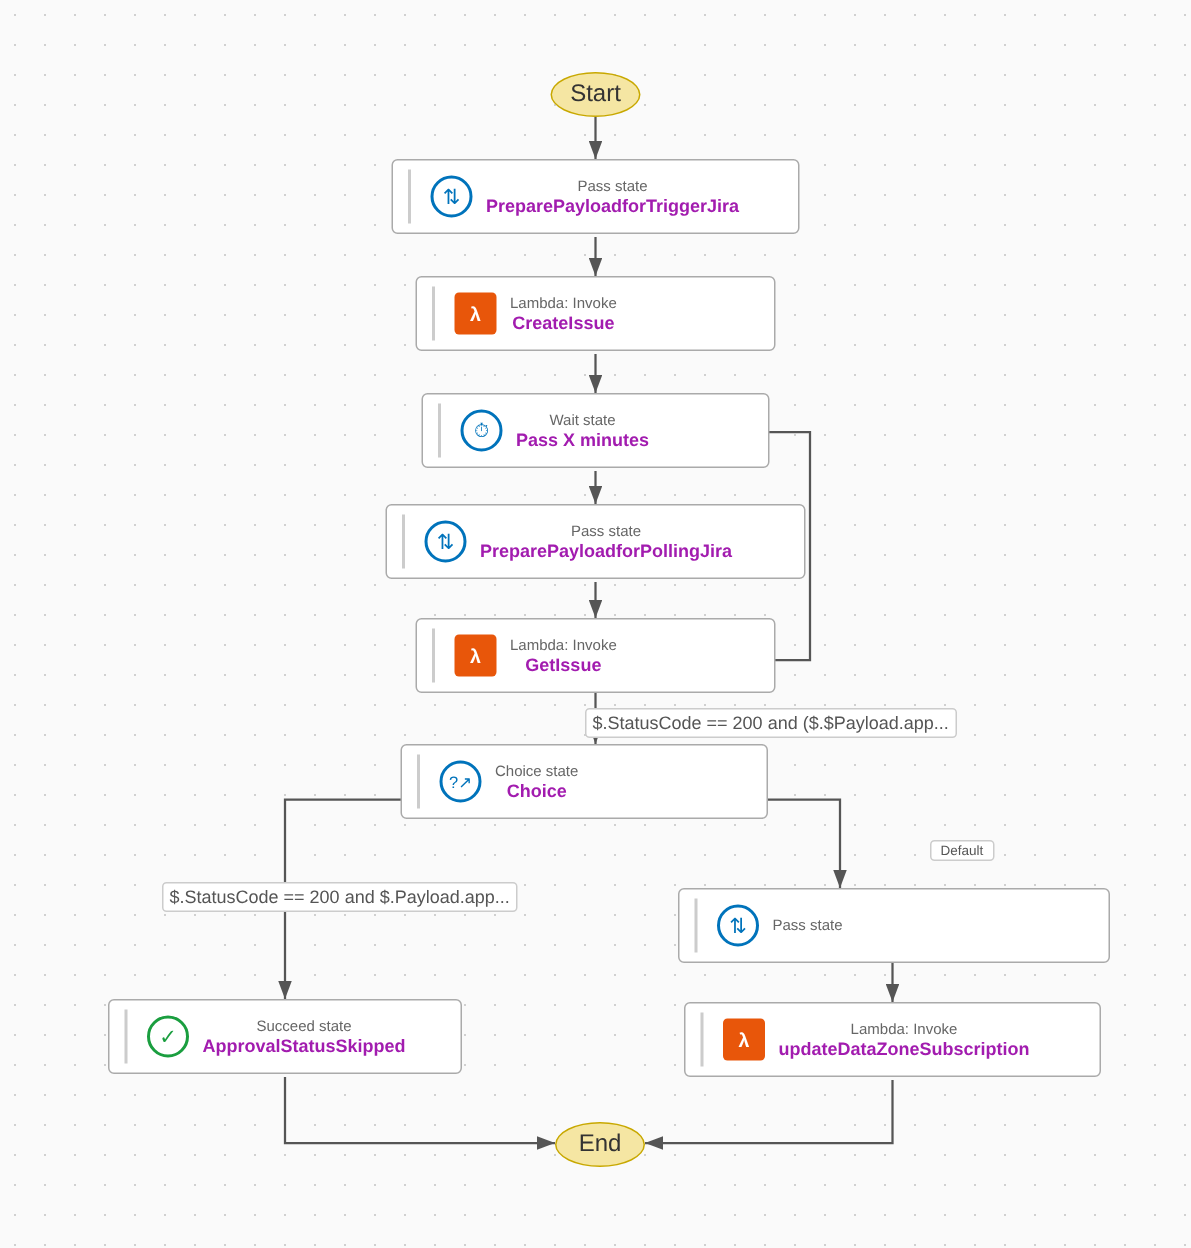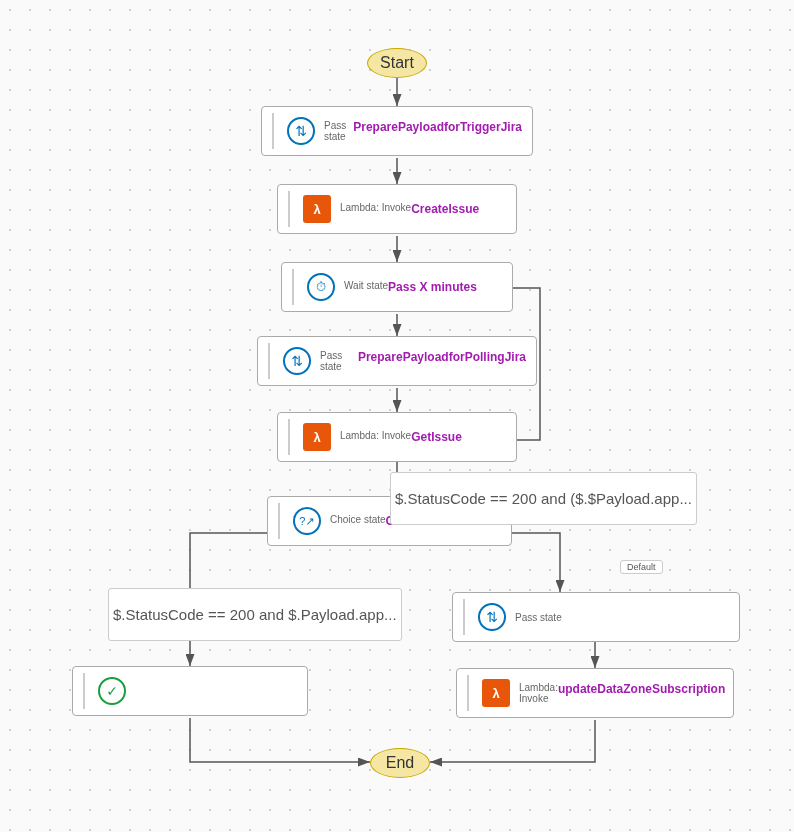--- a/index.html
+++ b/index.html
@@ -65,21 +65,22 @@
     .rect-node .icon-area {
       width: 30px;
       height: 30px;
       display: flex;
       align-items: center;
       justify-content: center;
       flex-shrink: 0;
     }
     .rect-node .text-area {
       display: flex;
-      flex-direction: row;
+      flex-direction: column;
+      align-items: center;
     }
     .rect-node .state-type {
       font-size: 10px;
       color: #666;
     }
     .rect-node .state-name {
       font-size: 12px;
       font-weight: 600;
       color: #a21caf;
     }
@@ -142,23 +143,23 @@
       align-items: center;
       justify-content: center;
       color: #1a9e3f;
       font-size: 14px;
     }
     .edge-label {
       position: absolute;
       background: #fff;
       border: 1px solid #ccc;
       border-radius: 3px;
-      font-size: 15px;
+      font-size: 12px;
       color: #555;
-      padding: 17px 4px;
+      padding: 2px 4px;
       z-index: 3;
       white-space: nowrap;
     }
     .default-label {
       position: absolute;
       background: #fff;
       border: 1px solid #ccc;
       border-radius: 3px;
       font-size: 9px;
       color: #555;
@@ -287,20 +288,24 @@
     <div class="text-area">
       <span class="state-type">Pass state</span>
     </div>
   </div>
 
   <div class="node rect-node" style="left:72px; top:666px; width:236px;">
     <div class="divider"></div>
     <div class="icon-area">
       <div class="succeed-icon">✓</div>
     </div>
+    <div class="text-area">
+      <span class="state-type">Succeed state</span>
+      <span class="state-name">ApprovalStatusSkipped</span>
+    </div>
   </div>
 
   <div class="node rect-node" style="left:456px; top:668px; width:278px;">
     <div class="divider"></div>
     <div class="icon-area">
       <div class="lambda-icon">λ</div>
     </div>
     <div class="text-area">
       <span class="state-type">Lambda: Invoke</span>
       <span class="state-name">updateDataZoneSubscription</span>

